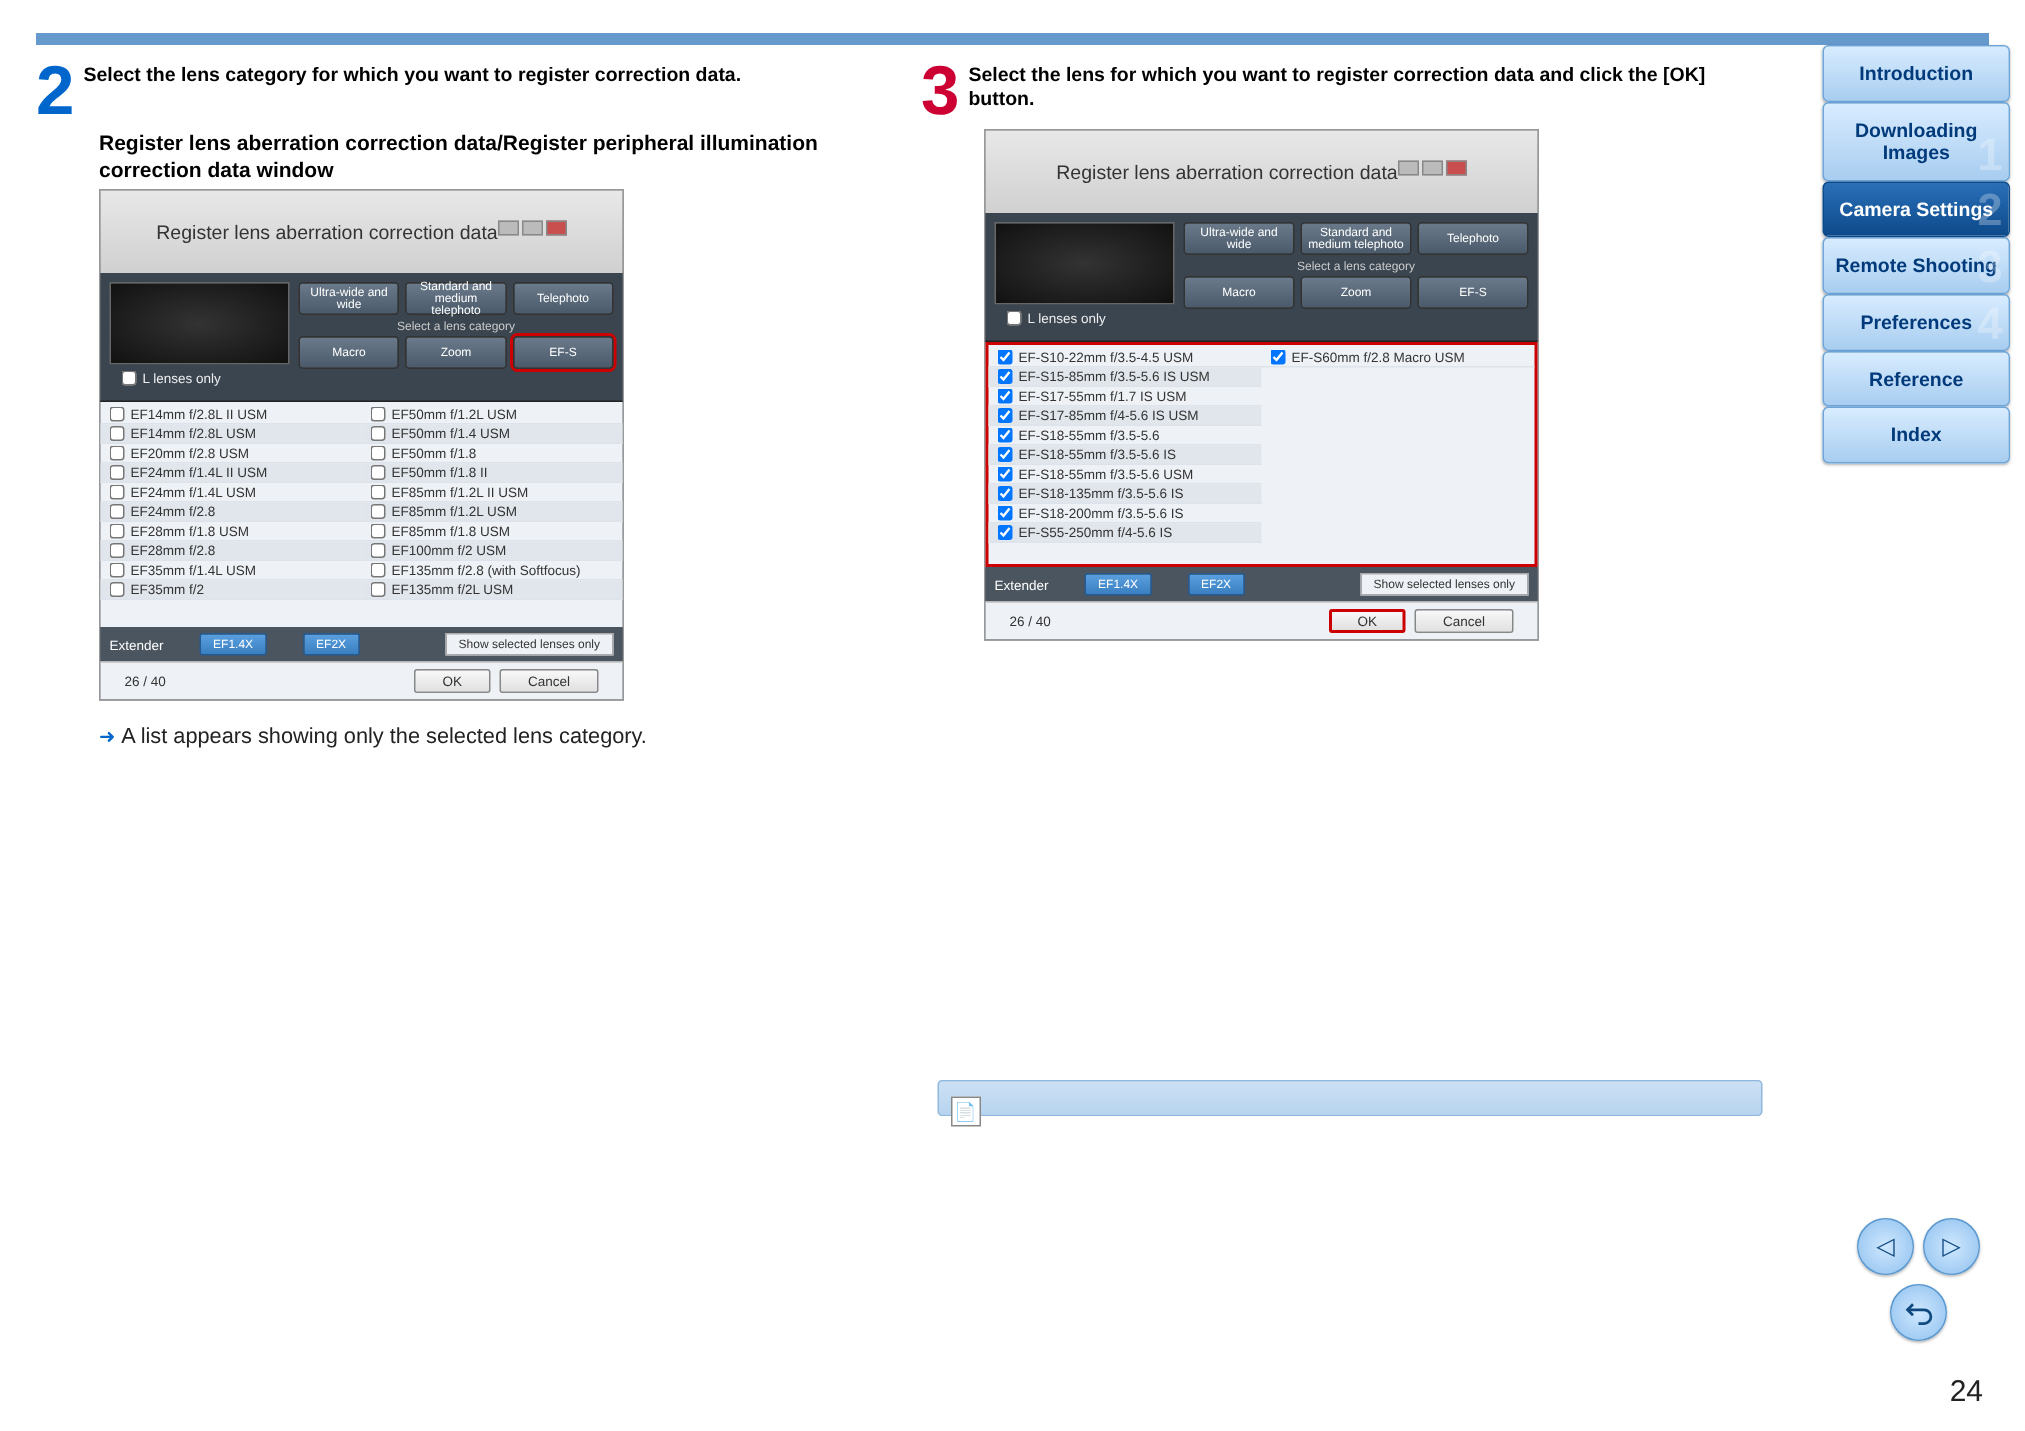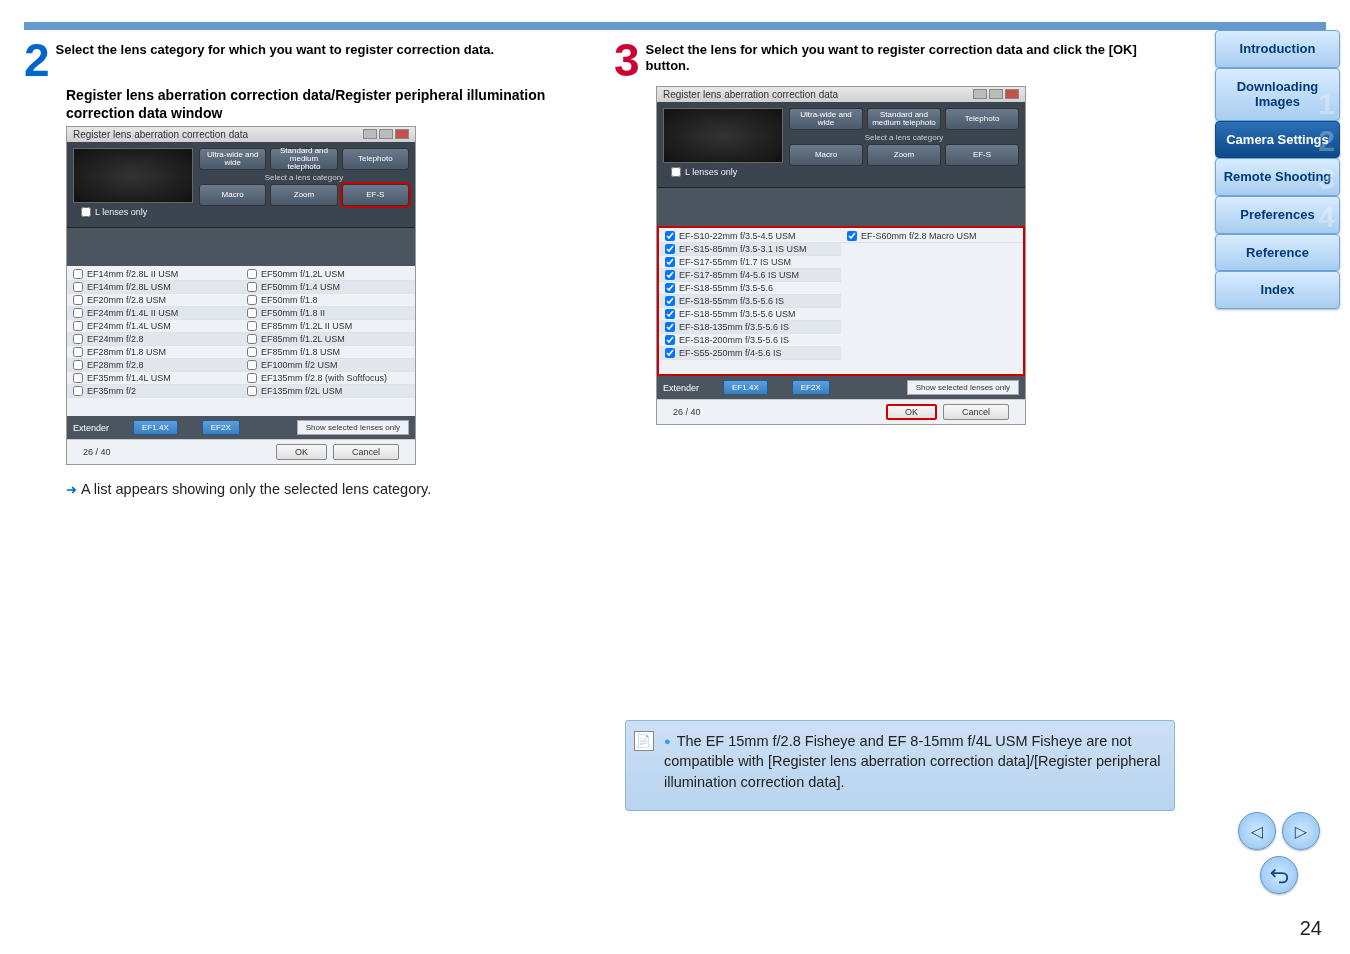--- a/index.html
+++ b/index.html
@@ -56,24 +56,24 @@
     width: 350px;
     border: 1px solid #999;
     background: #4a5560;
     font-size: 9px;
     color: #fff;
     position: relative;
   }
   .screenshot .titlebar {
     background: linear-gradient(#e8e8e8,#d0d0d0);
     color: #333;
-    font-size: 10px;
-    padding: 2px 6px;
+    font-size: 13px;
+    padding: 20px 6px;
     display: flex;
-    justify-content: space-between;
+    justify-content: center;
   }
   .winbtns { display:flex; gap:2px; }
   .winbtns span { width:14px; height:10px; background:#bbb; display:inline-block; border:1px solid #888;}
   .winbtns span.close { background:#c94f4f; }
   .sc-top {
     display: flex;
     background: #3a4550;
     padding: 6px;
     gap: 6px;
     border-bottom: 1px solid #222;
@@ -112,21 +112,21 @@
     font-size:9px; color:#eee; padding:4px 8px 4px 8px;
     background:#3a4550;
   }
   .lonly input { width:10px; height:10px; }
   .lens-list {
     background: #eef2f6;
     color: #333;
     min-height: 150px;
     padding: 2px 0;
   }
-  .lens-list.two-col { display:flex;margin-top:38px; }
+  .lens-list.two-col { display:flex; }
   .lens-list .lcol { flex:1; }
   .lrow {
     display:flex; align-items:center; gap:4px;
     padding: 1px 6px;
     font-size: 9px;
     border-bottom: 1px solid #dde3ea;
     white-space: nowrap;
   }
   .lrow.alt { background:#e0e6ec; }
   .lrow input { width:10px; height:10px; }
@@ -463,21 +463,21 @@
         </div>
       </div>
       <div class="lens-list two-col" id="right-lens-list" style="border:2px solid #c00;">
           <div class="lcol">
             <div class="lrow">
               <input type="checkbox" checked="" style="">
               <span>EF-S10-22mm f/3.5-4.5 USM</span>
             </div>
             <div class="lrow alt">
               <input type="checkbox" checked="" style="">
-              <span>EF-S15-85mm f/3.5-3.1 IS USM</span>
+              <span>EF-S15-85mm f/3.5-5.6 IS USM</span>
             </div>
             <div class="lrow">
               <input type="checkbox" checked="" style="">
               <span>EF-S17-55mm f/1.7 IS USM</span>
             </div>
             <div class="lrow alt">
               <input type="checkbox" checked="" style="">
               <span>EF-S17-85mm f/4-5.6 IS USM</span>
             </div>
             <div class="lrow">
@@ -527,21 +527,20 @@
           <span class="btn">Cancel</span>
         </span>
       </div>
     </div>
 
   </div>
 </div>
 
 <div class="infobox">
   <div class="infoicon">📄</div>
-  <p class="bullet-blue">The EF 15mm f/2.8 Fisheye and EF 8-15mm f/4L USM Fisheye are not compatible with [Register lens aberration correction data]/[Register peripheral illumination correction data].</p>
 </div>
 
 <div class="sidebar">
   <div class="navbtn">Introduction</div>
   <div class="navbtn"><span>Downloading Images</span><span class="bignum">1</span></div>
   <div class="navbtn active"><span>Camera Settings</span><span class="bignum">2</span></div>
   <div class="navbtn"><span>Remote Shooting</span><span class="bignum">3</span></div>
   <div class="navbtn"><span>Preferences</span><span class="bignum">4</span></div>
   <div class="navbtn">Reference</div>
   <div class="navbtn">Index</div>

